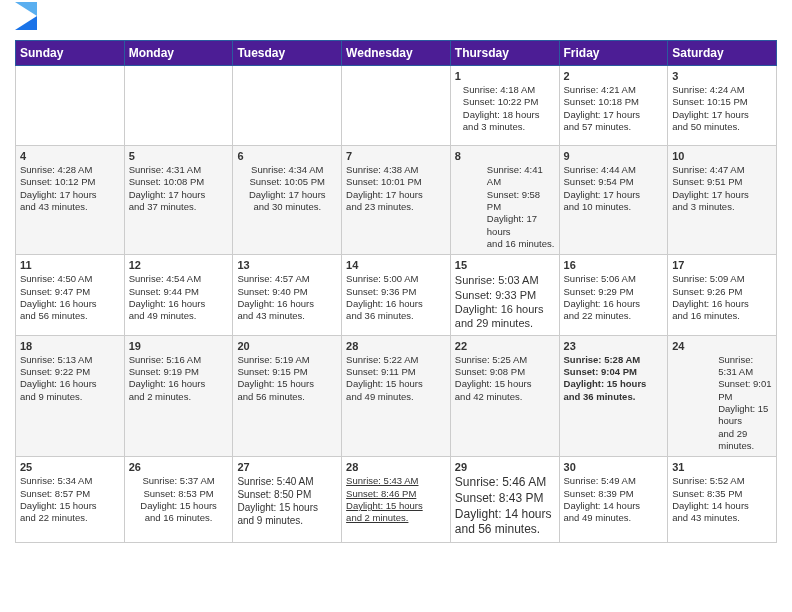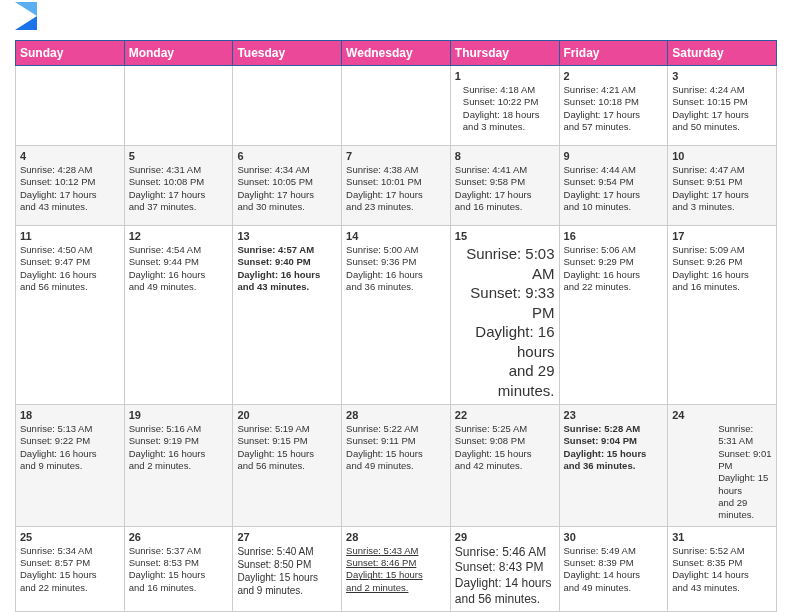--- a/index.html
+++ b/index.html
@@ -39,21 +39,21 @@
       font-size: 16px;
       color: #333;
       font-weight: normal;
     }
     table {
       width: 100%;
       border-collapse: collapse;
       table-layout: fixed;
     }
     thead th {
-      background: #ec4899;
+      background: #4c1d95;
       color: #fff;
       font-size: 12px;
       font-weight: bold;
       padding: 5px 4px;
       text-align: left;
       border: 1px solid #2a5a9f;
     }
     tbody td {
       border: 1px solid #ccc;
       vertical-align: top;
@@ -151,35 +151,35 @@
         </td>
         <td>
           <span class="day-num">5</span>
           <div style="white-space: pre-line; font-size: 9.5px; line-height: 1.3;">Sunrise: 4:31 AM
 Sunset: 10:08 PM
 Daylight: 17 hours
 and 37 minutes.</div>
         </td>
         <td>
           <span class="day-num">6</span>
-          <div style="white-space: pre-line; font-size: 9.5px; line-height: 1.3;">Sunrise: 4:34 AM
+          <div style="white-space: pre-line; font-size: 9.5px; line-height: 1.3; text-align: center;">Sunrise: 4:34 AM
 Sunset: 10:05 PM
 Daylight: 17 hours
 and 30 minutes.</div>
         </td>
         <td>
           <span class="day-num">7</span>
           <div style="white-space: pre-line; font-size: 9.5px; line-height: 1.3;">Sunrise: 4:38 AM
 Sunset: 10:01 PM
 Daylight: 17 hours
 and 23 minutes.</div>
         </td>
         <td>
           <span class="day-num">8</span>
-          <div style="white-space: pre-line; font-size: 9.5px; line-height: 1.3;">Sunrise: 4:41 AM
+          <div style="white-space: pre-line; font-size: 9.5px; line-height: 1.3; margin-left: 32px;">Sunrise: 4:41 AM
 Sunset: 9:58 PM
 Daylight: 17 hours
 and 16 minutes.</div>
         </td>
         <td>
           <span class="day-num">9</span>
           <div style="white-space: pre-line; font-size: 9.5px; line-height: 1.3;">Sunrise: 4:44 AM
 Sunset: 9:54 PM
 Daylight: 17 hours
 and 10 minutes.</div>
@@ -202,35 +202,35 @@
         </td>
         <td>
           <span class="day-num">12</span>
           <div style="white-space: pre-line; font-size: 9.5px; line-height: 1.3;">Sunrise: 4:54 AM
 Sunset: 9:44 PM
 Daylight: 16 hours
 and 49 minutes.</div>
         </td>
         <td>
           <span class="day-num">13</span>
-          <div style="white-space: pre-line; font-size: 9.5px; line-height: 1.3; font-weight: bold;">Sunrise: 4:57 AM
+          <div style="white-space: pre-line; font-size: 9.5px; line-height: 1.3;">Sunrise: 4:57 AM
 Sunset: 9:40 PM
 Daylight: 16 hours
 and 43 minutes.</div>
         </td>
         <td>
           <span class="day-num">14</span>
           <div style="white-space: pre-line; font-size: 9.5px; line-height: 1.3;">Sunrise: 5:00 AM
 Sunset: 9:36 PM
 Daylight: 16 hours
 and 36 minutes.</div>
         </td>
         <td>
           <span class="day-num">15</span>
-          <div style="white-space: pre-line; font-size: 15px; line-height: 1.3; text-align: right;">Sunrise: 5:03 AM
+          <div style="white-space: pre-line; font-size: 11px; line-height: 1.3;">Sunrise: 5:03 AM
 Sunset: 9:33 PM
 Daylight: 16 hours
 and 29 minutes.</div>
         </td>
         <td>
           <span class="day-num">16</span>
           <div style="white-space: pre-line; font-size: 9.5px; line-height: 1.3;">Sunrise: 5:06 AM
 Sunset: 9:29 PM
 Daylight: 16 hours
 and 22 minutes.</div>
@@ -297,21 +297,21 @@
       <tr>
         <td>
           <span class="day-num">25</span>
           <div style="white-space: pre-line; font-size: 9.5px; line-height: 1.3;">Sunrise: 5:34 AM
 Sunset: 8:57 PM
 Daylight: 15 hours
 and 22 minutes.</div>
         </td>
         <td>
           <span class="day-num">26</span>
-          <div style="white-space: pre-line; font-size: 9.5px; line-height: 1.3;">Sunrise: 5:37 AM
+          <div style="white-space: pre-line; font-size: 9.5px; line-height: 1.3; text-align: center;">Sunrise: 5:37 AM
 Sunset: 8:53 PM
 Daylight: 15 hours
 and 16 minutes.</div>
         </td>
         <td>
           <span class="day-num">27</span>
           <div style="white-space: pre-line; font-size: 10px; line-height: 1.3;">Sunrise: 5:40 AM
 Sunset: 8:50 PM
 Daylight: 15 hours
 and 9 minutes.</div>

